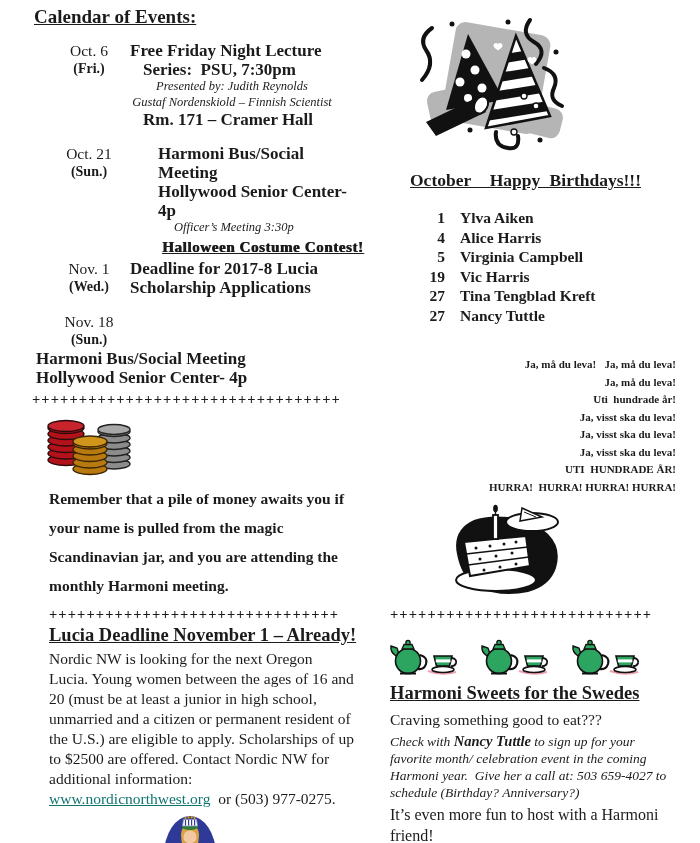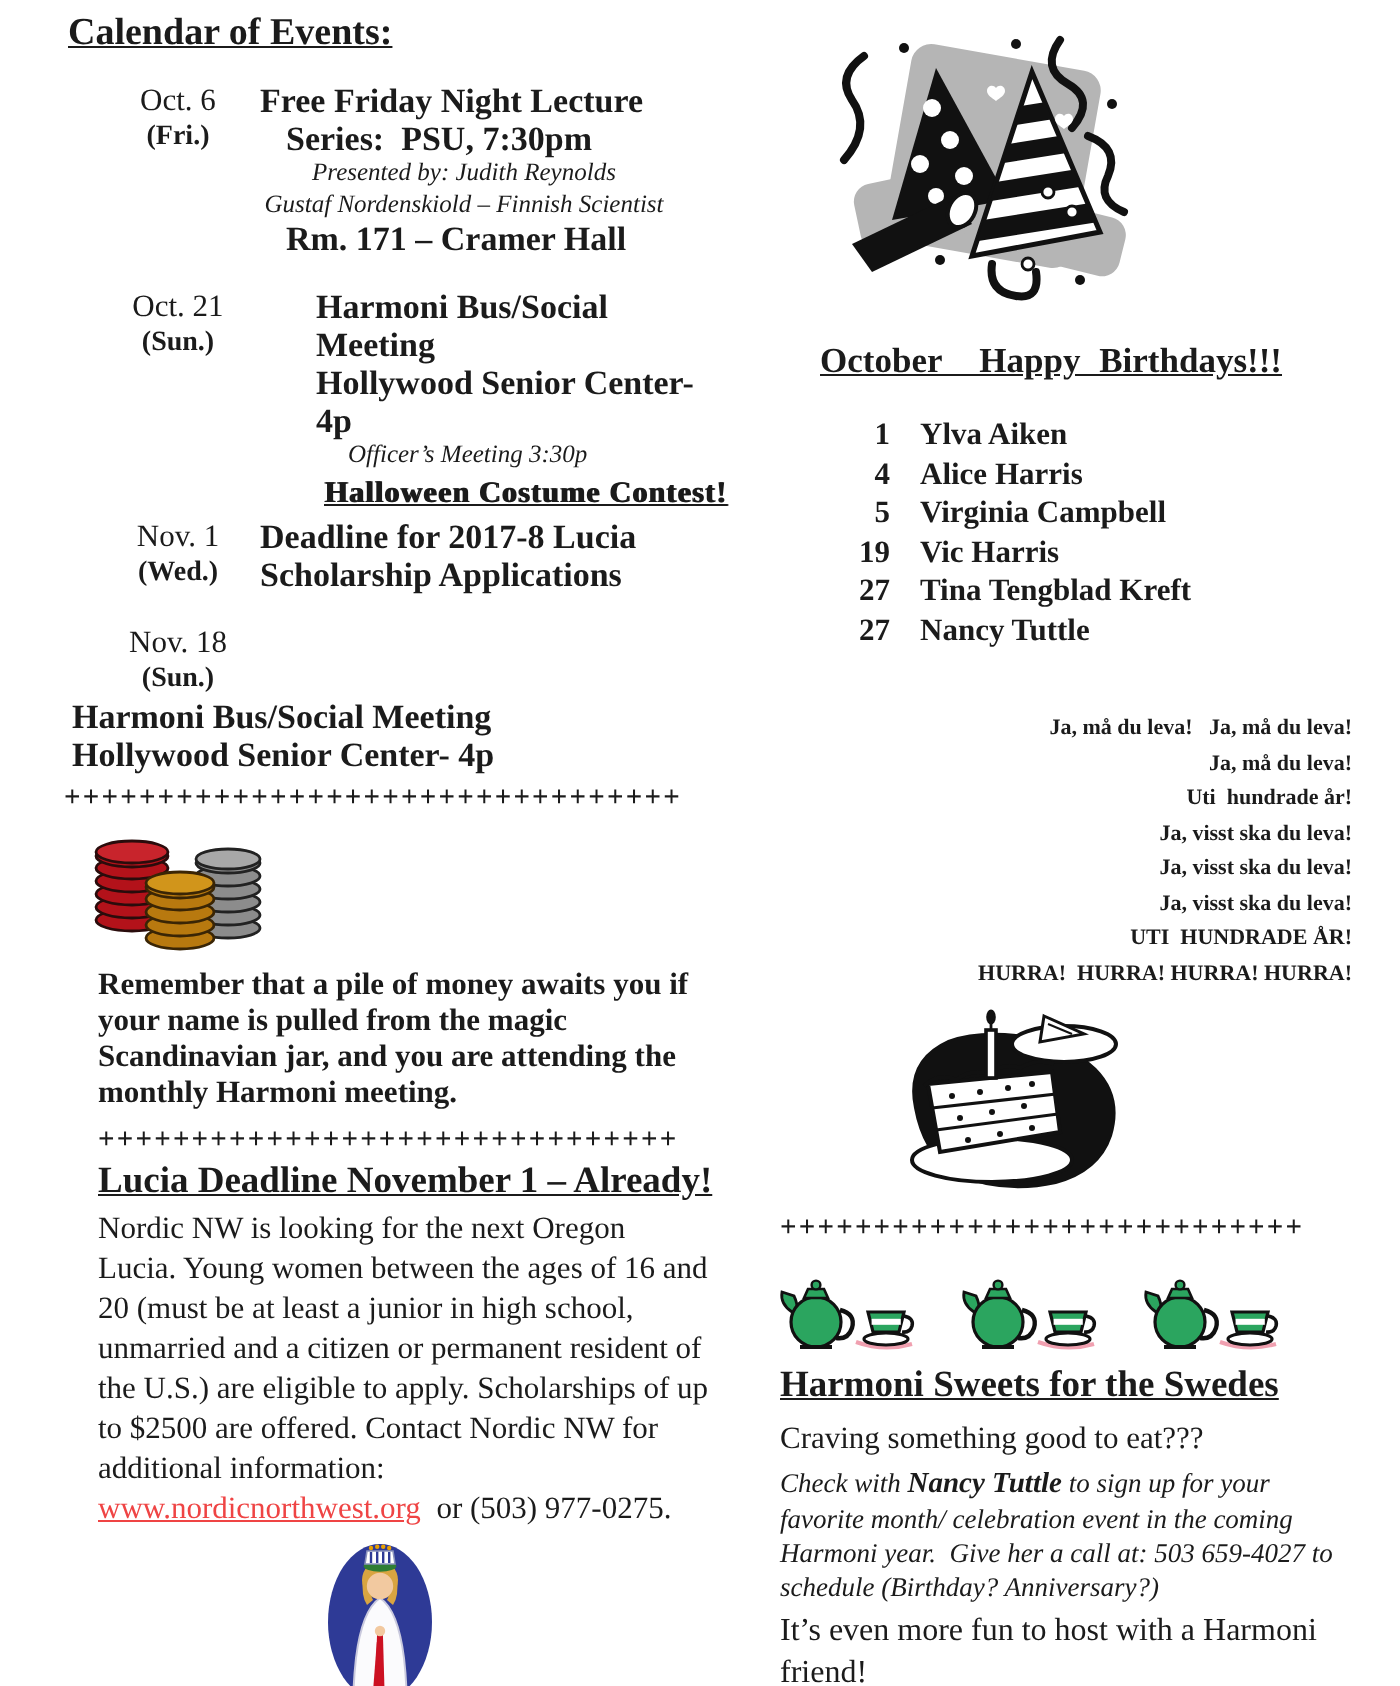--- a/index.html
+++ b/index.html
@@ -20,24 +20,24 @@
   .bline { font-weight:bold; font-size:17px; line-height:19px; white-space:pre-wrap; }
   .ind   { margin-left:13px; }
   .cenb  { text-align:center; width:196px; }
   .itline { font-style:italic; font-size:12.5px; line-height:15.5px; text-align:center; width:204px; white-space:pre-wrap; }
   .itline.left { text-align:left; margin-left:16px; width:auto; }
   .blackletter { font-weight:bold; font-size:15px; letter-spacing:0.6px; text-decoration:underline;
                  text-shadow:0.7px 0 0 #1b1b1b; line-height:19px; margin:2px 0 0 4px; white-space:nowrap; }
   .plus-row { font-weight:bold; font-size:14.5px; letter-spacing:1.1px; line-height:16px; white-space:nowrap; }
   .ind18 { margin-left:17px; }
   .coins-art { margin:11px 0 0 10px; line-height:0; }
-  .money-note { font-weight:bold; font-size:15.5px; line-height:18px; margin:8px 0 6px 17px; width:308px; }
+  .money-note { font-weight:bold; font-size:15.5px; line-height:29px; margin:8px 0 6px 17px; width:308px; }
   .section-title { font-size:18.5px; font-weight:bold; text-decoration:underline; margin:3px 0 3px 17px; white-space:nowrap; }
   .body-text { font-size:15.5px; line-height:20px; margin:0 0 0 17px; width:306px; }
-  .link { color:#ef4444; text-decoration:underline; cursor:pointer; }
+  .link { color:#0f766e; text-decoration:underline; cursor:pointer; }
   .lucia-art { margin:4px 0 0 122px; line-height:0; }
 
   .party-art { margin:2px 0 0 24px; line-height:0; }
   .bday-title { font-size:17.5px; font-weight:bold; text-decoration:underline; word-spacing:5px;
                 margin:12px 0 0 22px; white-space:pre-wrap; }
   .bday-list { margin:17px 0 0 33px; }
   .bday-row { display:flex; line-height:19.5px; }
   .bday-num  { font-weight:bold; font-size:15.5px; width:24px; text-align:right; }
   .bday-name { font-weight:bold; font-size:15.5px; margin-left:15px; }
   .song { margin-top:31px; width:288px; text-align:center; }

